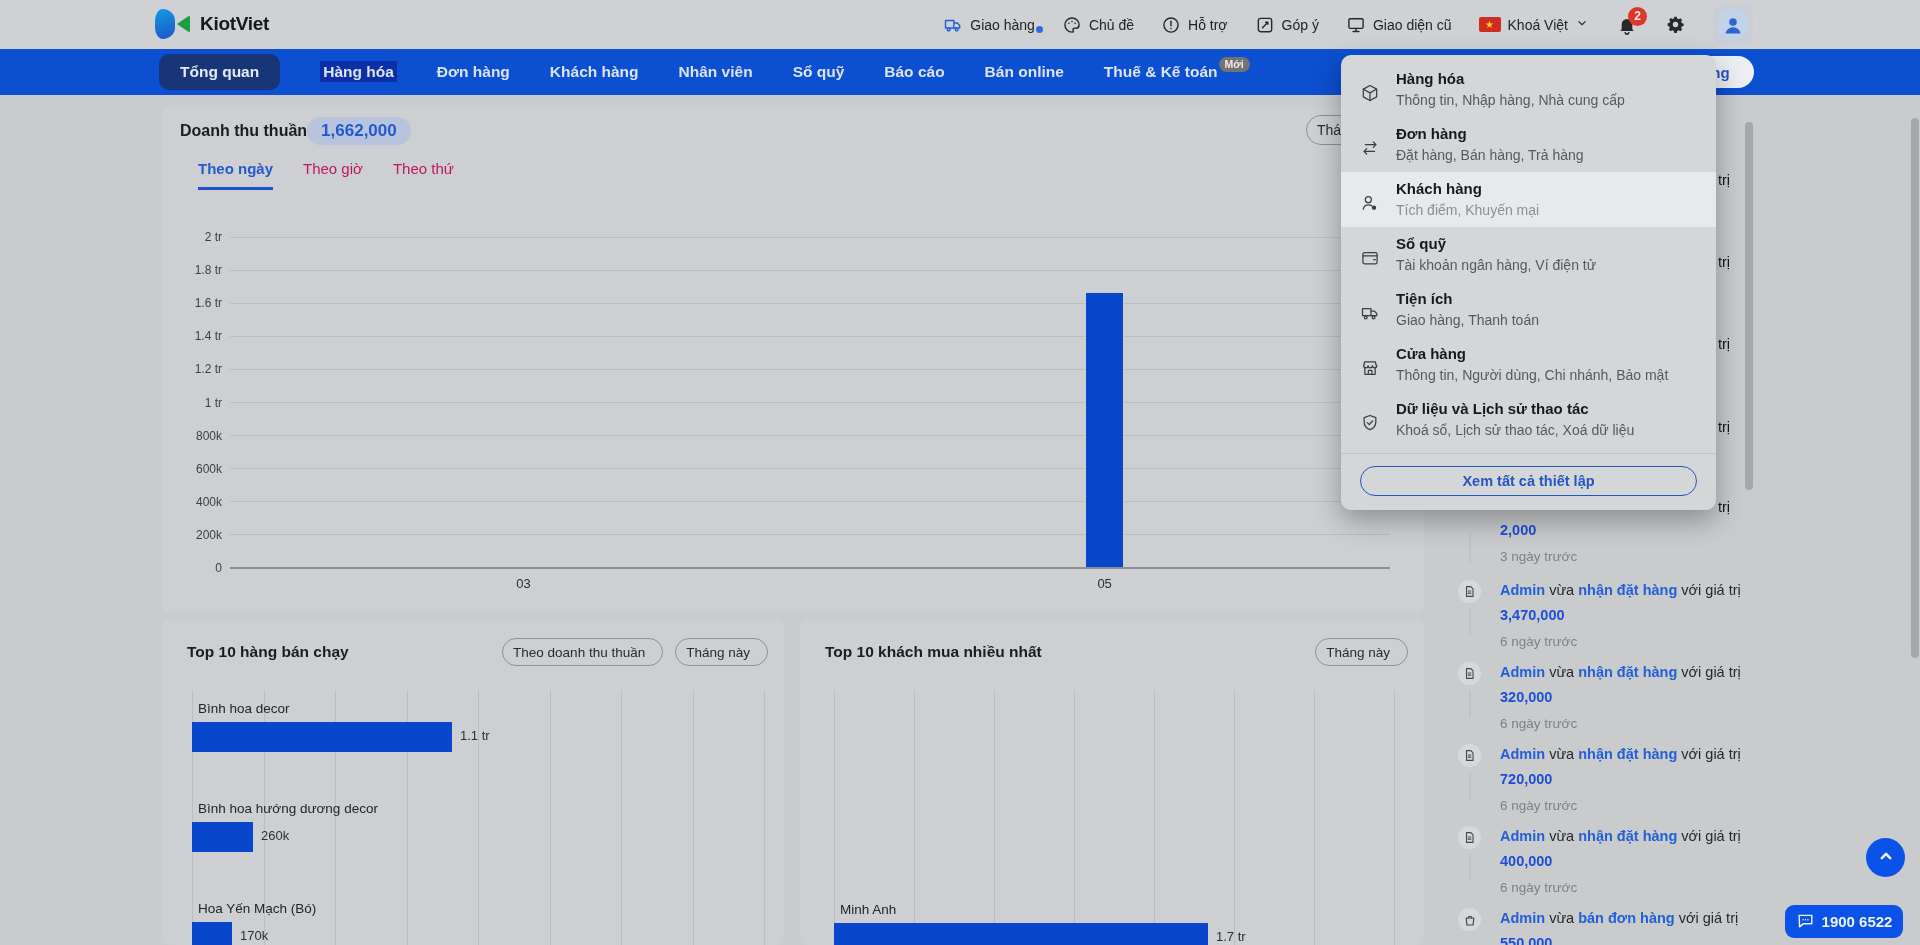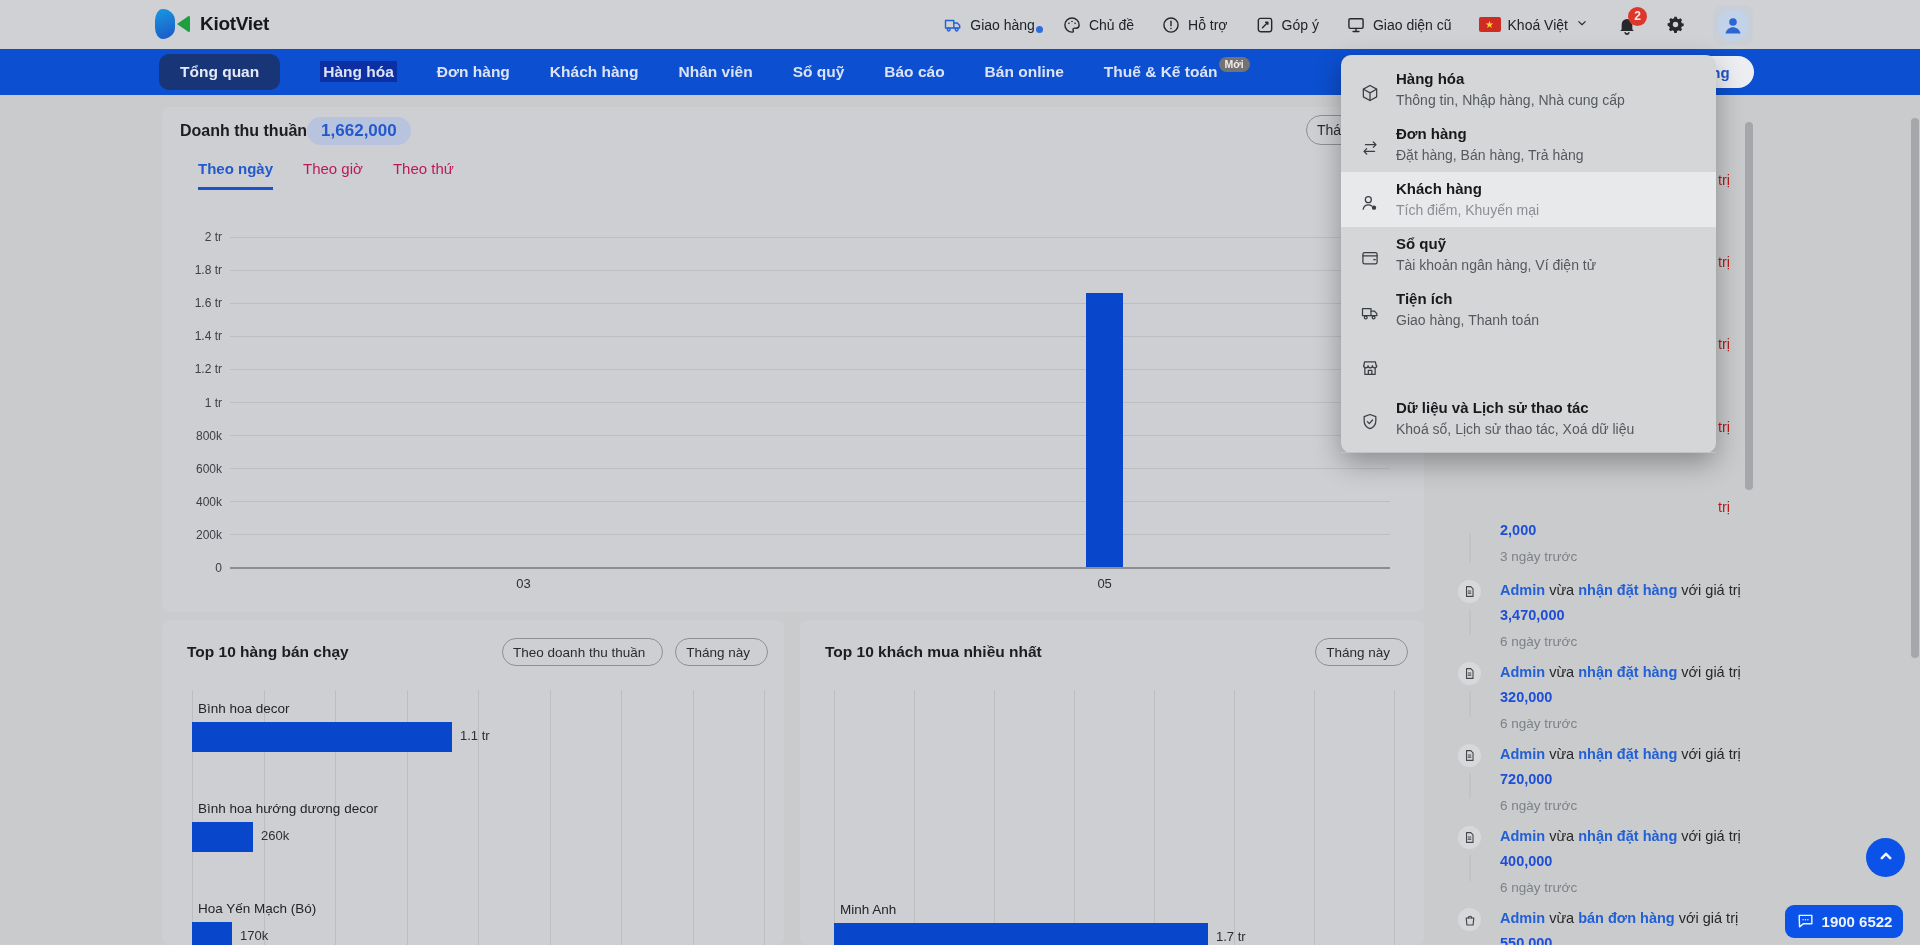--- a/index.html
+++ b/index.html
@@ -83,21 +83,21 @@
   
   #feed { position:absolute; left:1457px; top:510px; width:292px; z-index:5; }
   .feed-item { position:absolute; left:0; width:292px; }
   .feed-icon { position:absolute; left:1px; width:23px; height:23px; border-radius:50%;
     background:#d7d8da; display:flex; align-items:center; justify-content:center; color:#43474d; }
   .feed-connector { position:absolute; left:12px; width:1.5px; background:#c1c3c6; }
   .feed-text { position:absolute; left:43px; width:248px; font-size:14.5px; line-height:25px; color:#26282b; }
   .feed-text b.link { color:#2360d6; font-weight:bold; }
   .feed-amt { font-weight:bold; color:#1d4ed8; }
   .feed-time { font-size:13.5px; color:#7d8288; margin-top:1px; }
-  .peek { position:absolute; left:261px; font-size:14.5px; color:#b91c1c; z-index:4; }
+  .peek { position:absolute; left:261px; font-size:14.5px; color:#0f172a; z-index:4; }
 
   
   #settings-menu { position:absolute; left:1341px; top:55px; width:375px; background:#d5d6d8;
     border-radius:10px; box-shadow:0 10px 28px rgba(0,0,0,0.32); z-index:30; padding-top:7px; }
   .menu-item { display:flex; gap:14px; padding:8px 16px 9px 19px; cursor:pointer; }
   .menu-item.hovered { background:#e8e9eb; }
   .menu-ic { color:#3a3e44; margin-top:13px; flex:0 0 22px; }
   .menu-title { font-size:15px; font-weight:bold; color:#17191c; margin-bottom:5px; }
   .menu-sub { font-size:14px; color:#55595f; }
   .menu-item.hovered .menu-sub { color:#8b8f95; }
@@ -474,33 +474,40 @@
           <div class="menu-title">Tiện ích</div>
           <div class="menu-sub">Giao hàng, Thanh toán</div>
         </span>
       </div>
       <div class="menu-item">
         <span class="menu-ic"><svg width="20" height="20" viewBox="0 0 24 24" fill="none" stroke="currentColor" stroke-width="1.5" stroke-linecap="round" stroke-linejoin="round">
             <path d="M4.5 9.2L5.6 4.5h12.8l1.1 4.7"></path>
             <path d="M4.5 9.2c0 1.4 1.1 2.5 2.6 2.5s2.6-1.1 2.6-2.5c0 1.4 1.1 2.5 2.6 2.5s2.6-1.1 2.6-2.5c0 1.4 1.1 2.5 2.6 2.5s2.6-1.1 2.6-2.5"></path>
             <path d="M5.8 11.7V19.5h12.4V11.7M10 19.5v-4.6h4.2v4.6"></path>
           </svg></span>
+        <span>
+          <div class="menu-title">Cửa hàng</div>
+          <div class="menu-sub">Thông tin, Người dùng, Chi nhánh, Bảo mật</div>
+        </span>
       </div>
       <div class="menu-item">
         <span class="menu-ic"><svg width="20" height="20" viewBox="0 0 24 24" fill="none" stroke="currentColor" stroke-width="1.5" stroke-linecap="round" stroke-linejoin="round">
             <path d="M12 3l7 2.6v4.8c0 4.6-2.9 8.1-7 9.6-4.1-1.5-7-5-7-9.6V5.6z"></path>
             <path d="M8.8 11.6l2.3 2.3 4-4.3"></path>
           </svg></span>
         <span>
           <div class="menu-title">Dữ liệu và Lịch sử thao tác</div>
           <div class="menu-sub">Khoá sổ, Lịch sử thao tác, Xoá dữ liệu</div>
         </span>
       </div>
     </div>
   <div class="menu-divider"></div>
+  <div class="menu-footer">
+    <button class="menu-footer-btn">Xem tất cả thiết lập</button>
+  </div>
 </div>
 
 <button id="scroll-top-btn">
   <span>
     <svg width="20" height="20" viewBox="0 0 24 24" fill="none" stroke="currentColor" stroke-width="3.2" stroke-linecap="round" stroke-linejoin="round">
         <path d="M7 14.5l5-5 5 5"></path>
       </svg>
   </span>
 </button>
 <button id="chat-btn">

